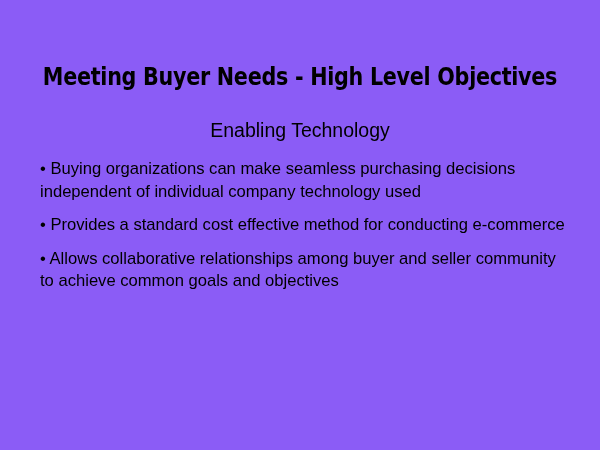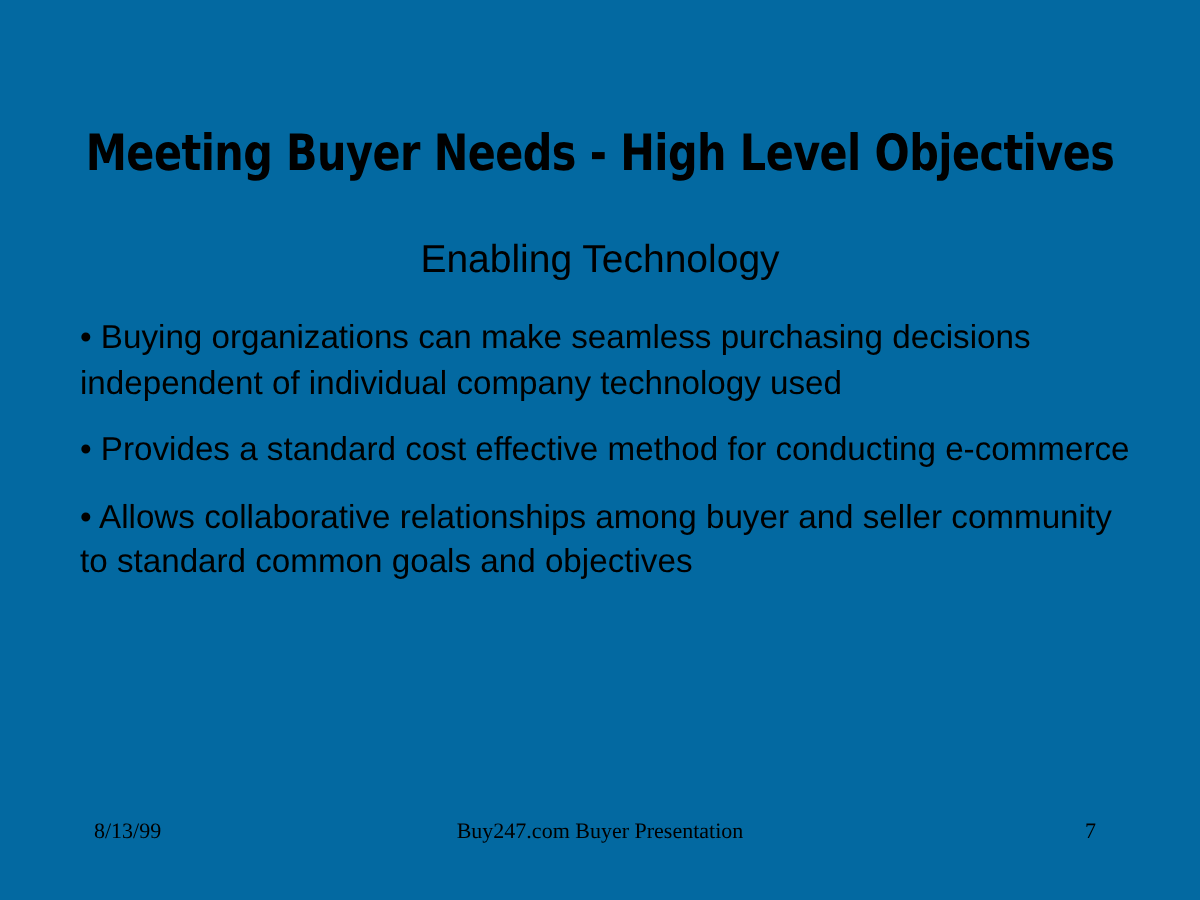--- a/index.html
+++ b/index.html
@@ -4,21 +4,21 @@
 <style>
   html, body {
     margin: 0;
     padding: 0;
     background: #ffffff;
   }
   #slide {
     position: relative;
     width: 600px;
     height: 450px;
-    background: #0369a1;
+    background: #8b5cf6;
     overflow: hidden;
     font-family: "Liberation Sans", sans-serif;
     color: #000000;
   }
 
   
   #slide-title {
     position: absolute;
     left: 0;
     top: 62px;
@@ -113,23 +113,18 @@
   <div id="slide-title">Meeting Buyer Needs - High Level Objectives</div>
 
   <div id="slide-subtitle">Enabling Technology</div>
 
   <div id="bullet-list">
 
     <p class="bullet-item"><span class="bullet-dot">• </span><span>Buying organizations can make seamless purchasing decisions independent of individual company technology used</span></p>
 
     <p class="bullet-item"><span class="bullet-dot">• </span><span>Provides a standard cost effective method for conducting e-commerce</span></p>
 
-    <p class="bullet-item"><span class="bullet-dot">• </span><span>Allows collaborative relationships among buyer and seller community to standard common goals and objectives</span></p>
+    <p class="bullet-item"><span class="bullet-dot">• </span><span>Allows collaborative relationships among buyer and seller community to achieve common goals and objectives</span></p>
 
   </div>
 
-  <div id="slide-footer">
-    <span id="footer-date">8/13/99</span>
-    <span id="footer-center">Buy247.com Buyer Presentation</span>
-    <span id="footer-page">7</span>
-  </div>
 
 </div>
 
 </body></html>

